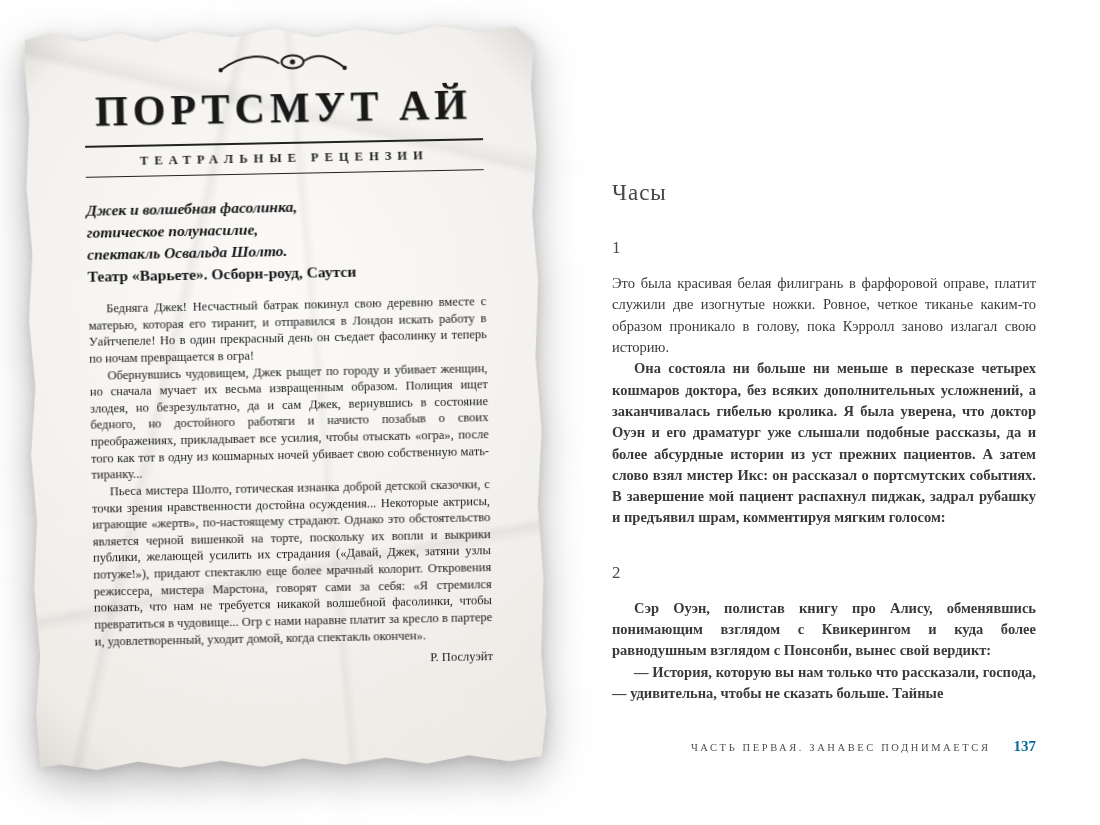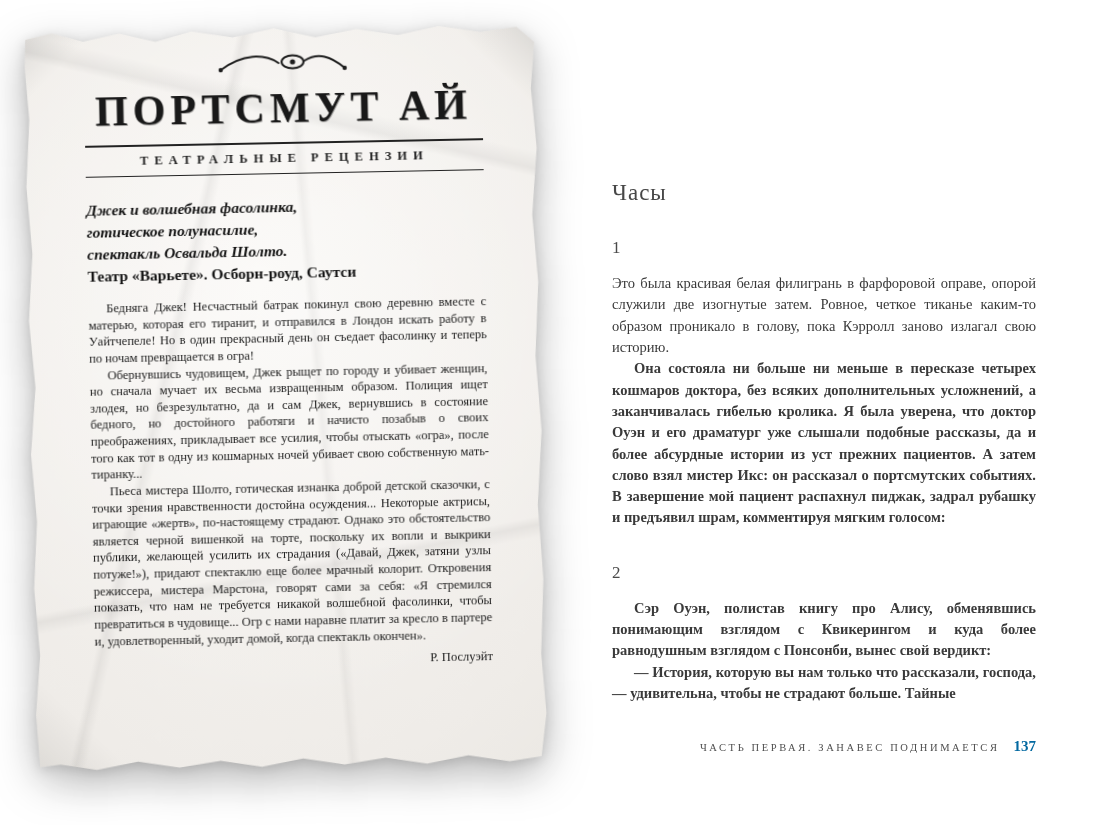--- a/index.html
+++ b/index.html
@@ -87,21 +87,21 @@
   .secnum { font-size: 17px; color: #4a4a4a; margin: 0 0 15px; }
   .section + .section { margin-top: 34px; }
   .book-text p {
     margin: 0; font-size: 14.5px; line-height: 1.47;
     text-align: justify; color: #3a3a3a; hyphens: auto;
   }
   .book-text p.indent { text-indent: 22px; font-weight: bold; }
 
   .footer {
     position: absolute; left: 612px; width: 424px; top: 738px;
-    display: flex; justify-content: flex-end; align-items: baseline; gap: 14px;
+    display: flex; justify-content: flex-end; align-items: baseline; gap: 23px;
   }
   .running { font-size: 10.5px; letter-spacing: 2.6px; color: #4e4e4e; }
   .pagenum { font-size: 15px; font-weight: 700; color: #0369a1; }
 </style>
 </head>
 <body>
 
 <div class="paper-wrap">
   <div class="paper">
 
@@ -139,27 +139,27 @@
 
     <div class="byline">Р. Послуэйт</div>
   </div>
 </div>
 
 <div class="right-page">
   <h2 class="chapter">Часы</h2>
 
   <div class="section book-text">
     <div class="secnum">1</div>
-    <p>Это была красивая белая филигрань в фарфоровой оправе, опорой служили две изогнутые затем. Ровное, четкое тиканье каким-то образом проникало в голову, пока Кэрролл заново излагал свою историю.</p>
+    <p>Это была красивая белая филигрань в фарфоровой оправе, платит служили две изогнутые ножки. Ровное, четкое тиканье каким-то образом проникало в голову, пока Кэрролл заново излагал свою историю.</p>
     <p class="indent">Она состояла ни больше ни меньше в пересказе четырех кошмаров доктора, без всяких дополнительных усложнений, а заканчивалась гибелью кролика. Я была уверена, что доктор Оуэн и его драматург уже слышали подобные рассказы, да и более абсурдные истории из уст прежних пациентов. А затем слово взял мистер Икс: он рассказал о портсмутских событиях. В завершение мой пациент распахнул пиджак, задрал рубашку и предъявил шрам, комментируя мягким голосом:</p>
   </div>
 
   <div class="section book-text">
     <div class="secnum">2</div>
     <p class="indent">Сэр Оуэн, полистав книгу про Алису, обменявшись понимающим взглядом с Квикерингом и куда более равнодушным взглядом с Понсонби, вынес свой вердикт:</p>
-    <p class="indent">— История, которую вы нам только что рассказали, господа, — удивительна, чтобы не страдают больше. Тайные</p>
+    <p class="indent">— История, которую вы нам только что рассказали, господа, — удивительна, чтобы не сказать больше. Тайные</p>
   </div>
 </div>
 
 <div class="footer">
   <span class="running">ЧАСТЬ ПЕРВАЯ. ЗАНАВЕС ПОДНИМАЕТСЯ</span>
   <span class="pagenum">137</span>
 </div>
 
 </body></html>

